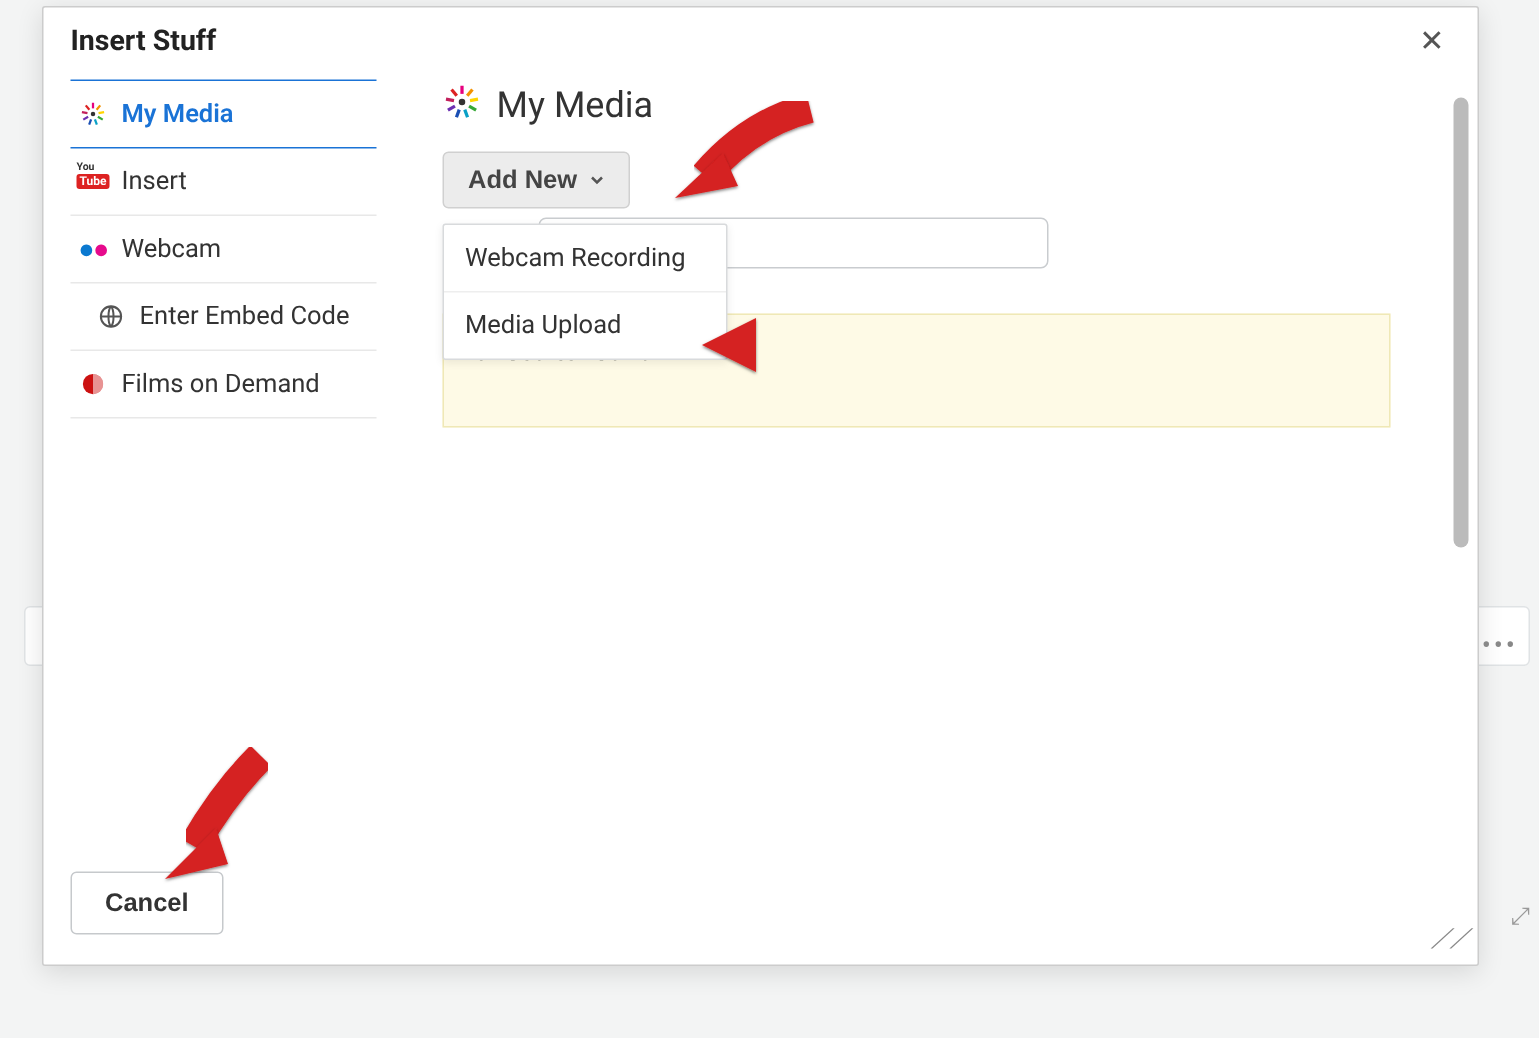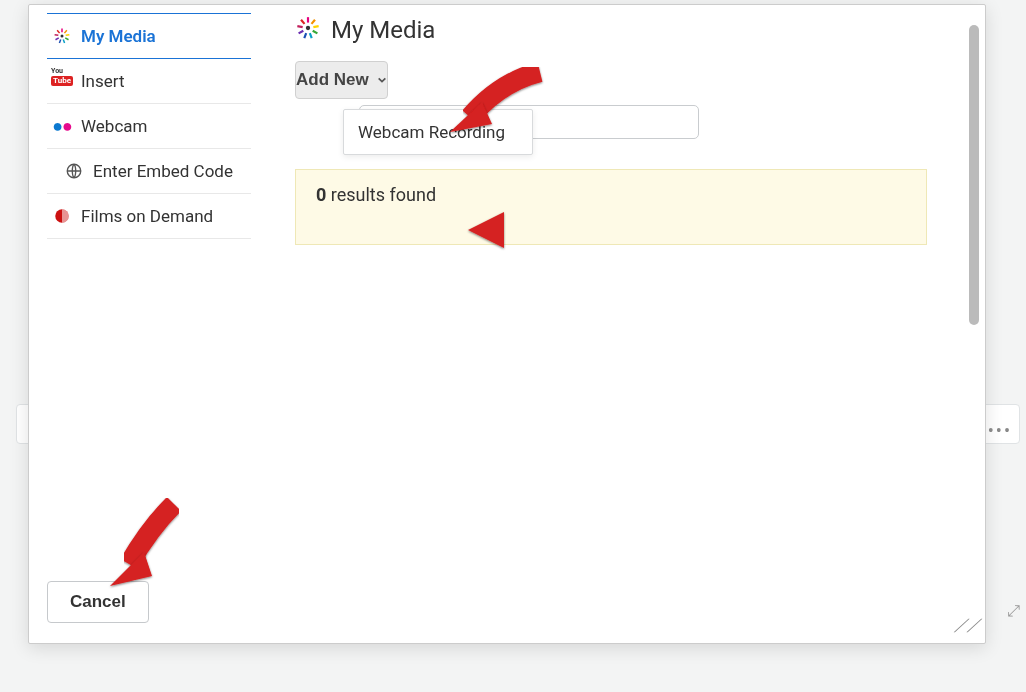--- a/index.html
+++ b/index.html
@@ -113,21 +113,21 @@
     color: #333;
     font-weight: 400;
   }
   .add-new {
     display: inline-flex;
     align-items: center;
     gap: 8px;
     background: #ececec;
     border: 1px solid #d0d0d0;
     border-radius: 4px;
-    padding: 8px 0;
+    padding: 8px 16px;
     font-size: 17px;
     font-weight: 600;
     color: #444;
     cursor: pointer;
   }
   .chevron-down {
     width: 10px; height: 10px;
   }
   .search-input {
     position: absolute;
@@ -142,21 +142,20 @@
   }
   .dropdown {
     position: absolute;
     left: 44px; top: 104px;
     width: 190px;
     background: #fff;
     border: 1px solid #d8dadc;
     border-radius: 2px;
     box-shadow: 0 2px 6px rgba(0,0,0,0.08);
     z-index: 5;
-    margin-left: 48px;
   }
   .dropdown-item {
     padding: 12px 14px;
     font-size: 17px;
     color: #333;
     border-bottom: 1px solid #eee;
     cursor: pointer;
   }
   .dropdown-item:last-child { border-bottom: none; }
   .results-banner {
@@ -242,20 +241,24 @@
 </head>
 <body>
 
 <div class="backdrop">
   <div class="bg-row" style="top:92px; left:-20px; width:1046px; height:28px; border-color:transparent; background:transparent;"></div>
   <div class="bg-row" style="top:404px; left:16px; width:1004px; height:40px;"></div>
 </div>
 
 <div class="dialog">
 
+  <div class="dialog-header">
+    <div class="dialog-title">Insert Stuff</div>
+    <div class="close-icon">✕</div>
+  </div>
 
   <div class="dialog-body">
 
     <div class="sidebar">
 
       <div class="sidebar-item active">
         <span class="sidebar-icon">
           <svg class="rainbow-svg" viewBox="0 0 24 24">
             <g transform="translate(12,12)">
               <rect x="-1" y="-10" width="2" height="5" fill="#e6007e"></rect>
@@ -342,20 +345,23 @@
           </svg>
         </span>
       </button>
 
       <input type="text" class="search-input" placeholder="" style="">
 
       <div class="dropdown">
         <div class="dropdown-item">
           <span>Webcam Recording</span>
         </div>
+        <div class="dropdown-item">
+          <span>Media Upload</span>
+        </div>
       </div>
 
       <div class="results-banner">
         <b>0</b>
         <span> </span>
         <span>results found</span>
       </div>
 
       <div class="scrollbar"></div>
 

